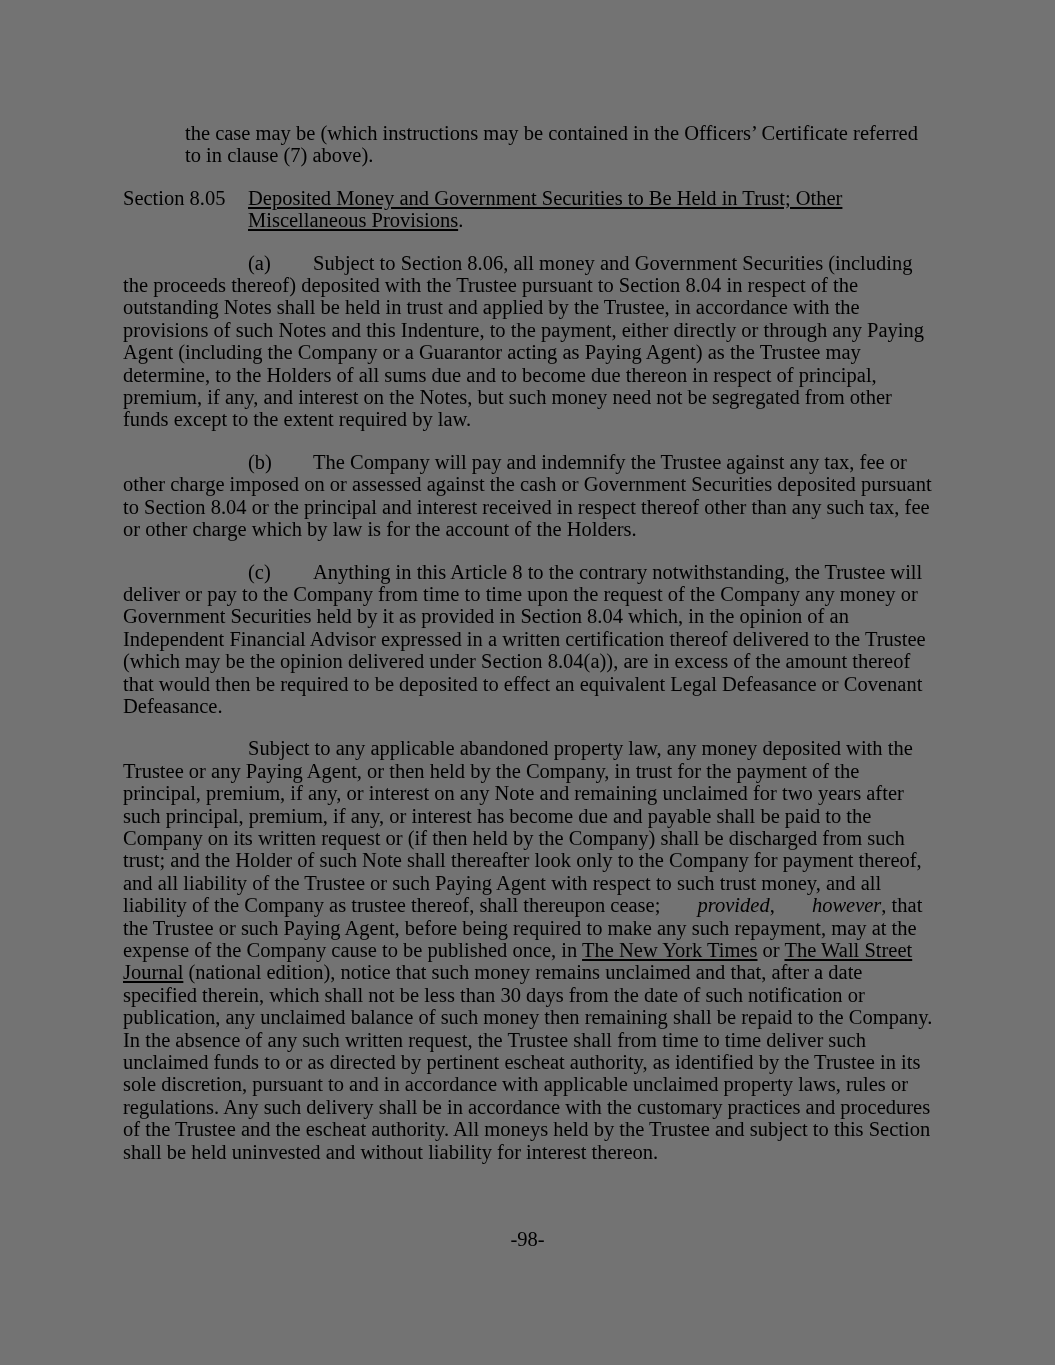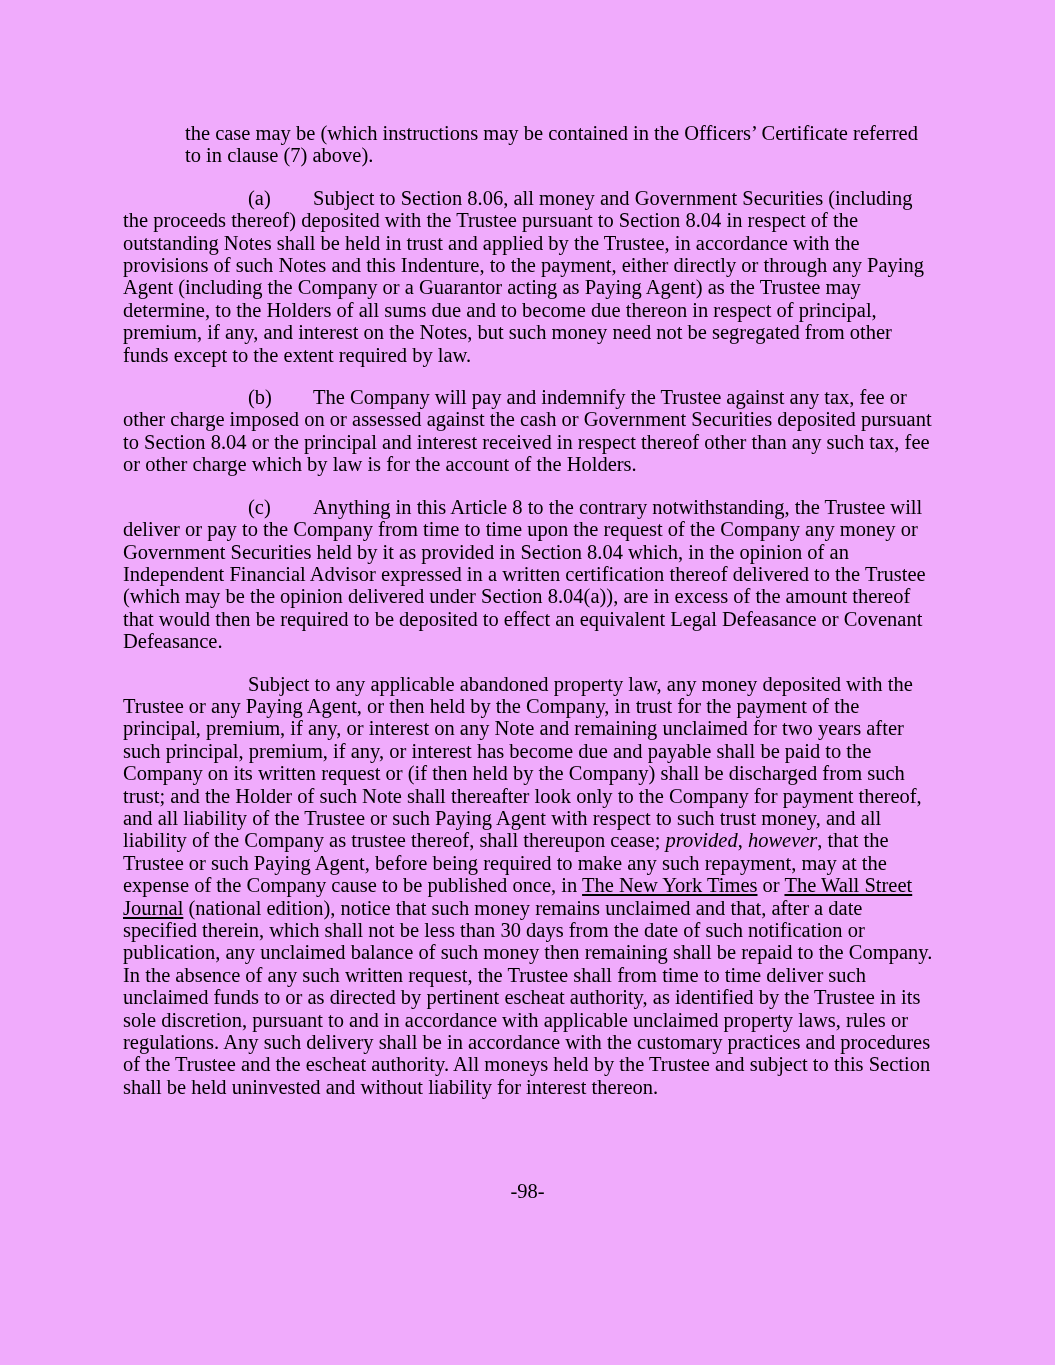--- a/index.html
+++ b/index.html
@@ -5,21 +5,21 @@
 <style>
   html, body {
     margin: 0;
     padding: 0;
     background: #ffffff;
   }
   .page {
     position: relative;
     width: 1055px;
     height: 1365px;
-    background: #f0abfc;
+    background: #737373;
     color: #000000;
     font-family: "Liberation Serif", serif;
     font-size: 20.5px;
     line-height: 22.4px;
     overflow: hidden;
   }
   .content {
     position: absolute;
     left: 123px;
     top: 122px;
@@ -47,37 +47,38 @@
   
   p.lettered, p.body {
     text-indent: 125px;
   }
   .p-label {
     display: inline-block;
     width: 65px;
     text-indent: 0;
   }
   .un { text-decoration: underline; }
-  .it { font-style: italic; }
+  .it { font-style: italic; margin-left: 32px; }
   .footer {
     position: absolute;
     left: 0;
     width: 1055px;
-    top: 1180px;
+    top: 1228px;
     text-align: center;
     font-family: "Liberation Serif", serif;
     font-size: 20.5px;
     color: #000000;
   }
 </style>
 </head>
 <body>
 
 <div class="page">
   <div class="content">
       <p class="indented"><span>the case may be (which instructions may be contained in the Officers’ Certificate referred to in clause (7) above).</span></p>
+      <p class="heading"><span class="h-label">Section 8.05</span><span class="un">Deposited Money and Government Securities to Be Held in Trust; Other Miscellaneous Provisions</span><span>.</span></p>
       <p class="lettered"><span class="p-label">(a)</span><span>Subject to Section 8.06, all money and Government Securities (including the proceeds thereof) deposited with the Trustee pursuant to Section 8.04 in respect of the outstanding Notes shall be held in trust and applied by the Trustee, in accordance with the provisions of such Notes and this Indenture, to the payment, either directly or through any Paying Agent (including the Company or a Guarantor acting as Paying Agent) as the Trustee may determine, to the Holders of all sums due and to become due thereon in respect of principal, premium, if any, and interest on the Notes, but such money need not be segregated from other funds except to the extent required by law.</span></p>
       <p class="lettered"><span class="p-label">(b)</span><span>The Company will pay and indemnify the Trustee against any tax, fee or other charge imposed on or assessed against the cash or Government Securities deposited pursuant to Section 8.04 or the principal and interest received in respect thereof other than any such tax, fee or other charge which by law is for the account of the Holders.</span></p>
       <p class="lettered"><span class="p-label">(c)</span><span>Anything in this Article 8 to the contrary notwithstanding, the Trustee will deliver or pay to the Company from time to time upon the request of the Company any money or Government Securities held by it as provided in Section 8.04 which, in the opinion of an Independent Financial Advisor expressed in a written certification thereof delivered to the Trustee (which may be the opinion delivered under Section 8.04(a)), are in excess of the amount thereof that would then be required to be deposited to effect an equivalent Legal Defeasance or Covenant Defeasance.</span></p>
       <p class="body"><span>Subject to any applicable abandoned property law, any money deposited with the Trustee or any Paying Agent, or then held by the Company, in trust for the payment of the principal, premium, if any, or interest on any Note and remaining unclaimed for two years after such principal, premium, if any, or interest has become due and payable shall be paid to the Company on its written request or (if then held by the Company) shall be discharged from such trust; and the Holder of such Note shall thereafter look only to the Company for payment thereof, and all liability of the Trustee or such Paying Agent with respect to such trust money, and all liability of the Company as trustee thereof, shall thereupon cease; </span><span class="it">provided</span><span>, </span><span class="it">however</span><span>, that the Trustee or such Paying Agent, before being required to make any such repayment, may at the expense of the Company cause to be published once, in </span><span class="un">The New York Times</span><span> or </span><span class="un">The Wall Street Journal</span><span> (national edition), notice that such money remains unclaimed and that, after a date specified therein, which shall not be less than 30 days from the date of such notification or publication, any unclaimed balance of such money then remaining shall be repaid to the Company. In the absence of any such written request, the Trustee shall from time to time deliver such unclaimed funds to or as directed by pertinent escheat authority, as identified by the Trustee in its sole discretion, pursuant to and in accordance with applicable unclaimed property laws, rules or regulations. Any such delivery shall be in accordance with the customary practices and procedures of the Trustee and the escheat authority. All moneys held by the Trustee and subject to this Section shall be held uninvested and without liability for interest thereon.</span></p>
     </div>
   <div class="footer">-98-</div>
 </div>
 
 </body></html>

